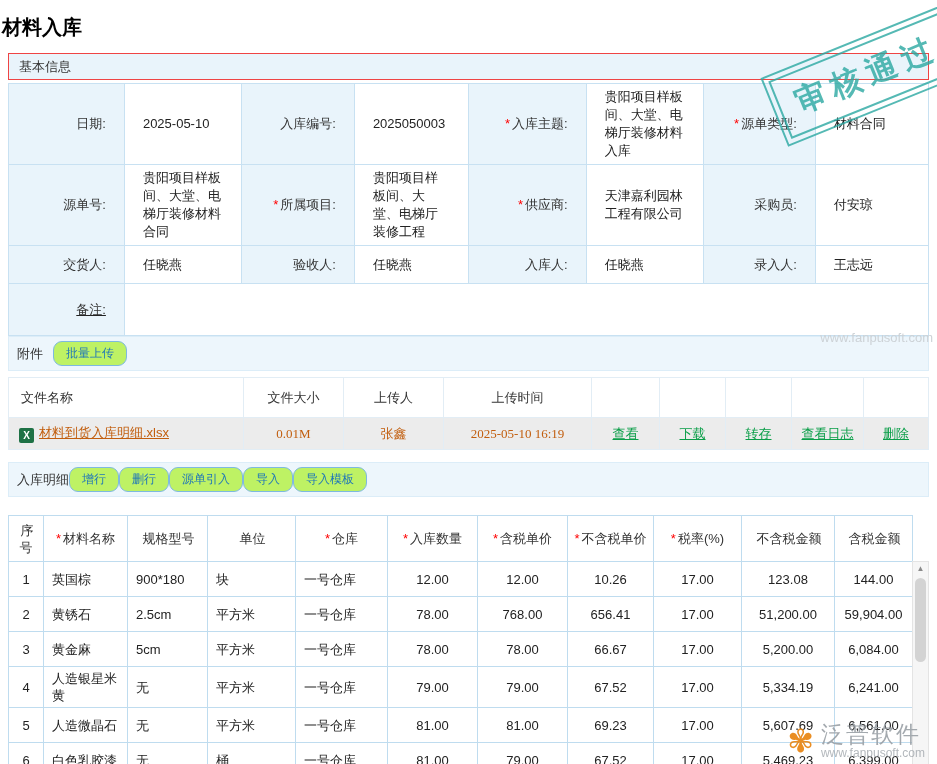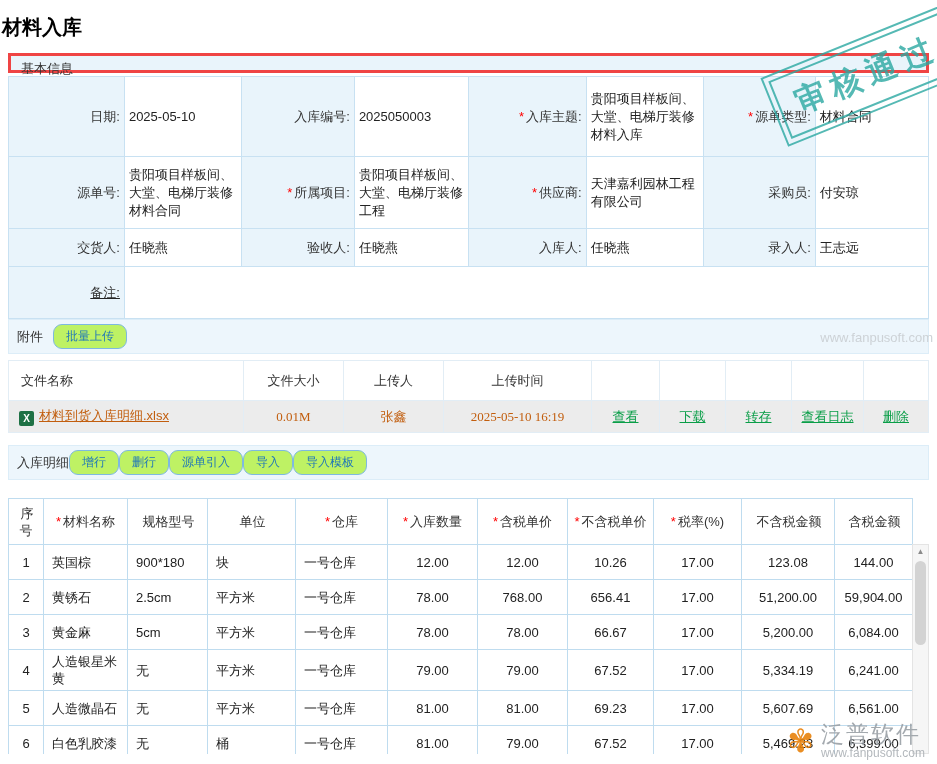--- a/index.html
+++ b/index.html
@@ -7,28 +7,28 @@
   body {
     width:937px; height:764px; overflow:hidden; position:relative;
     background:#fff; font-family:"Liberation Sans","DejaVu Sans",sans-serif;
     color:#222;
   }
   .content { margin:0 8px; }
   .page-title { text-align:left; font-size:20px; font-weight:bold; padding:14px 2px 12px; color:#000; }
 
   
   .section-bar {
-    height:20px; line-height:26px; background:#E9F4FB; border:3px solid #ef4444;
+    height:27px; line-height:26px; background:#E9F4FB; border:1px solid #ef4444;
     padding:0 10px; font-size:13px; color:#333;
   }
 
   
   .form-table { width:100%; border-collapse:collapse; table-layout:fixed; margin-top:3px; }
   .form-table td {
-    border:1px solid #C8E1F2; font-size:13px; padding:4px 4px;
+    border:1px solid #C8E1F2; font-size:13px; padding:4px 18px;
     word-break:break-all; line-height:18px; vertical-align:middle;
   }
   .form-table td.lbl { background:#E9F4FB; text-align:right; color:#333; }
   .form-table td.val { background:#fff; text-align:left; }
   tr.fr1 { height:80px; } tr.fr2 { height:72px; } tr.fr3 { height:38px; } tr.fr4 { height:52px;text-decoration:underline; }
   .req { color:#FF0000; margin-right:2px; }
 
   
   .btn {
     background:#bef264; border:1px solid #7EB9E0; color:#2077B8; font-size:12px;

